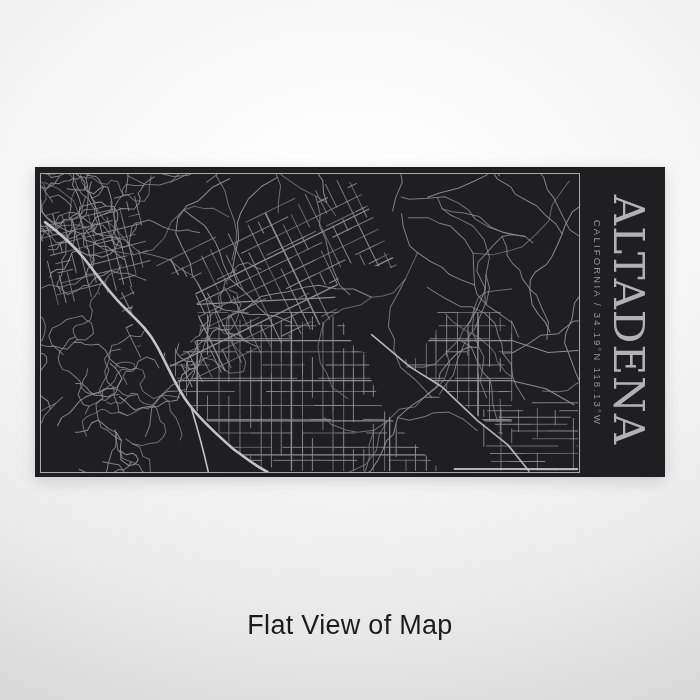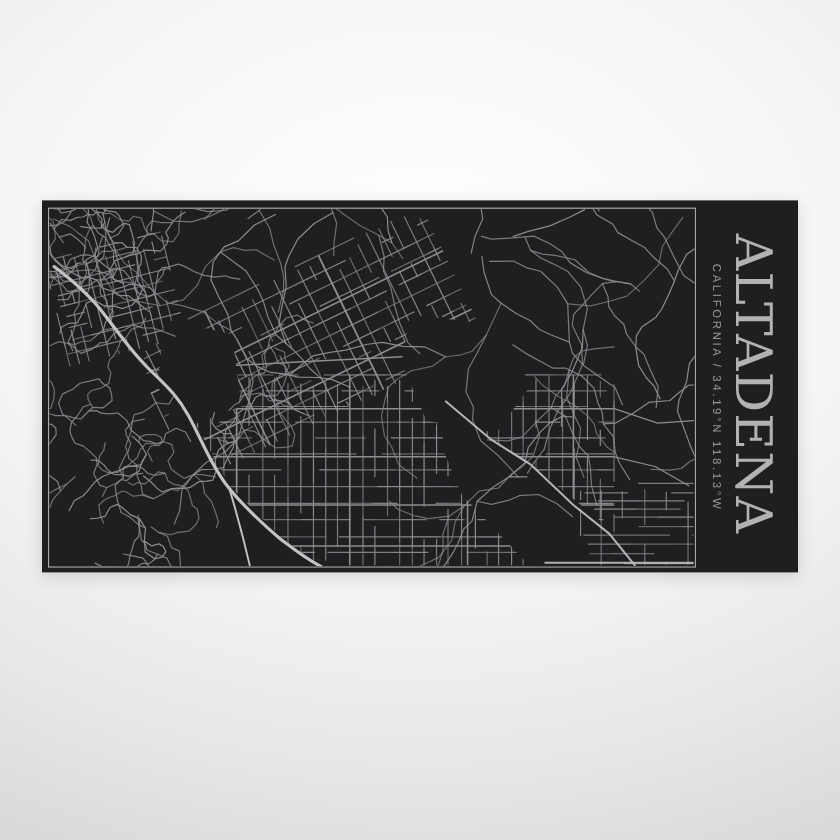--- a/index.html
+++ b/index.html
@@ -925,13 +925,14 @@
           <polyline points="470,206 504,214 532,230" fill="none" stroke="#8e8e91" stroke-width="1" stroke-opacity="1" stroke-linejoin="round" stroke-linecap="round"></polyline>
           <path d="M4,48 C20,60 34,72 46,88 C60,106 68,118 82,132 C96,146 106,154 116,172 C128,194 134,212 148,230 C162,248 178,262 192,274 C204,283 214,291 226,297" fill="none" stroke="#c3c3c6" stroke-width="2.6" stroke-linecap="round"></path>
           <path d="M150,233 C156,253 162,275 167,297" fill="none" stroke="#c3c3c6" stroke-width="1.6"></path>
           <polyline points="330,160 368,192 400,212 436,246 466,270 487,296" fill="none" stroke="#c3c3c6" stroke-width="1.7" stroke-opacity="0.9" stroke-linejoin="round" stroke-linecap="round"></polyline>
           <line x1="412.0" y1="294.0" x2="536.0" y2="294.0" stroke="#c3c3c6" stroke-width="1.8" stroke-opacity="0.9"></line>
         </svg>
     </div>
     <div class="vtext subtitle">CALIFORNIA / 34.19°N 118.13°W</div>
     <div class="vtext title">ALTADENA</div>
   </div>
+  <div class="caption">Flat View of Map</div>
 </div>
 
 </body></html>

